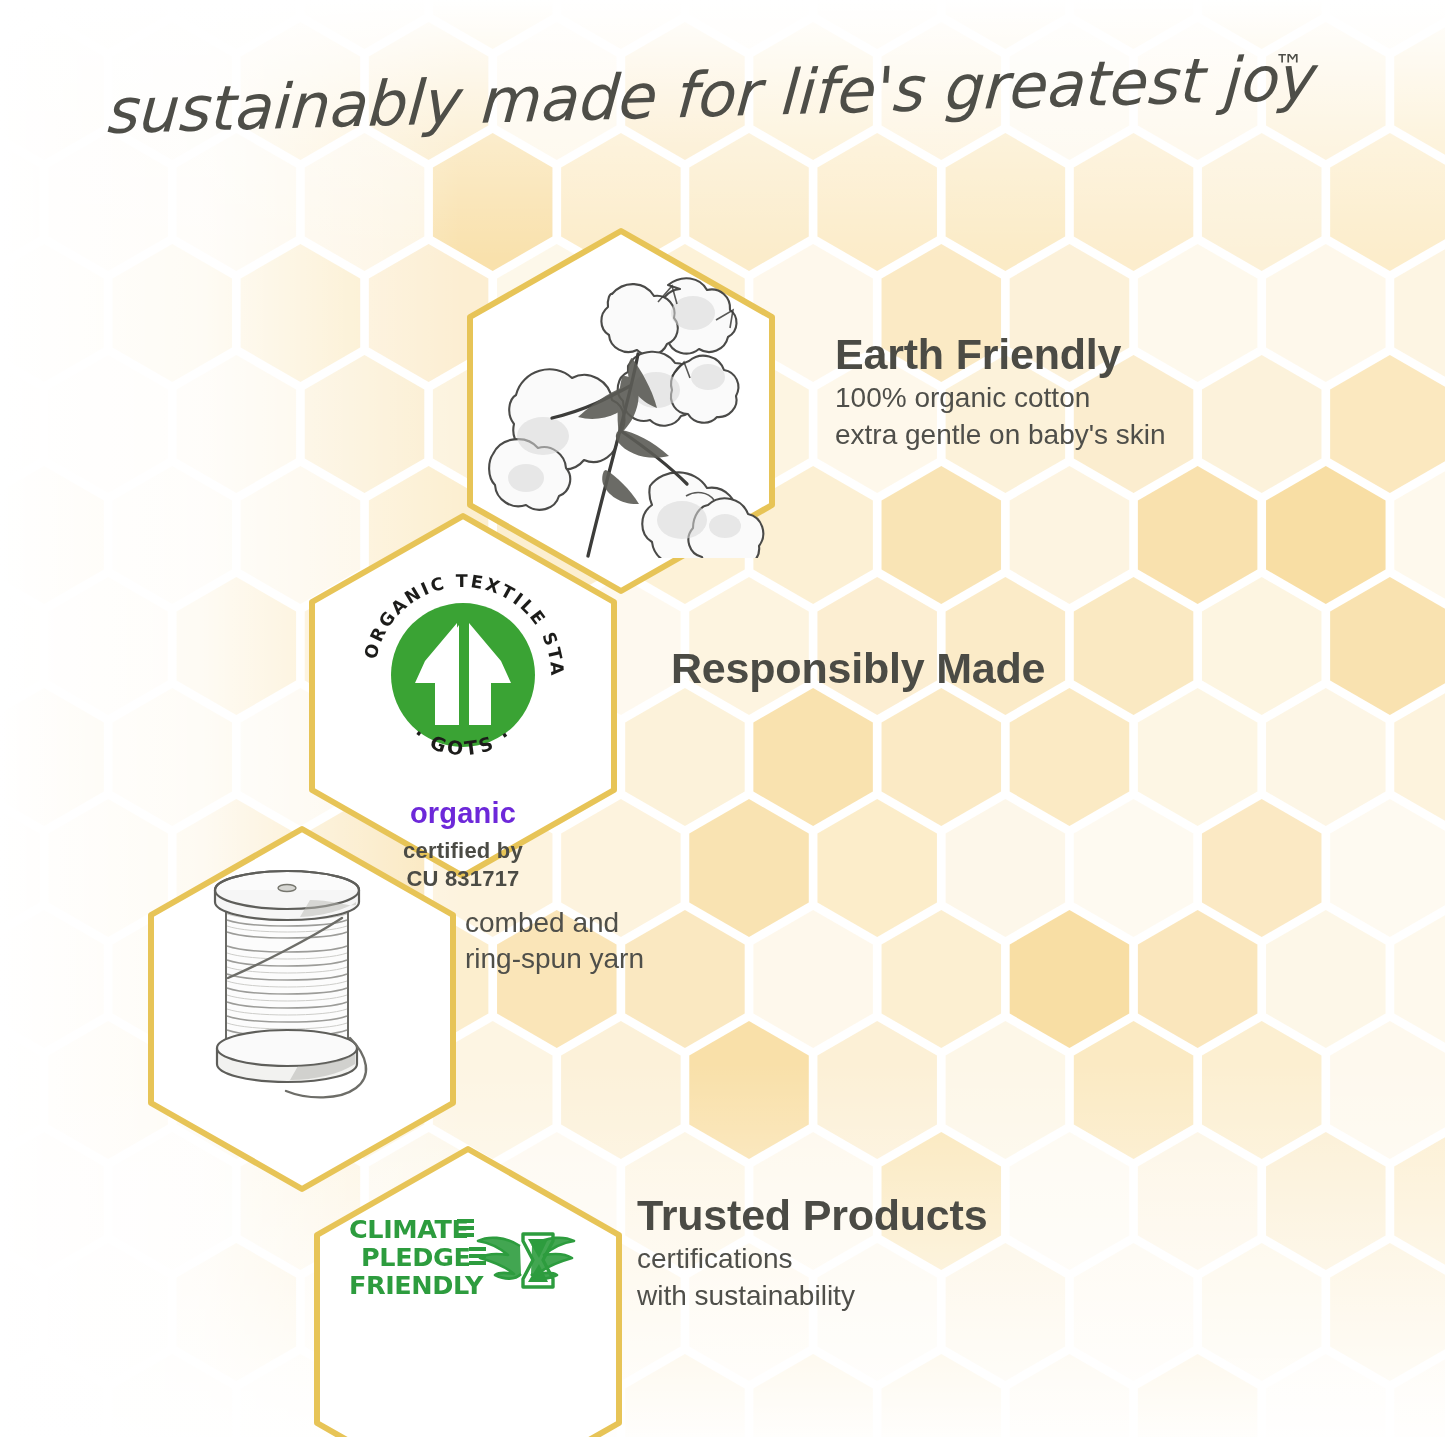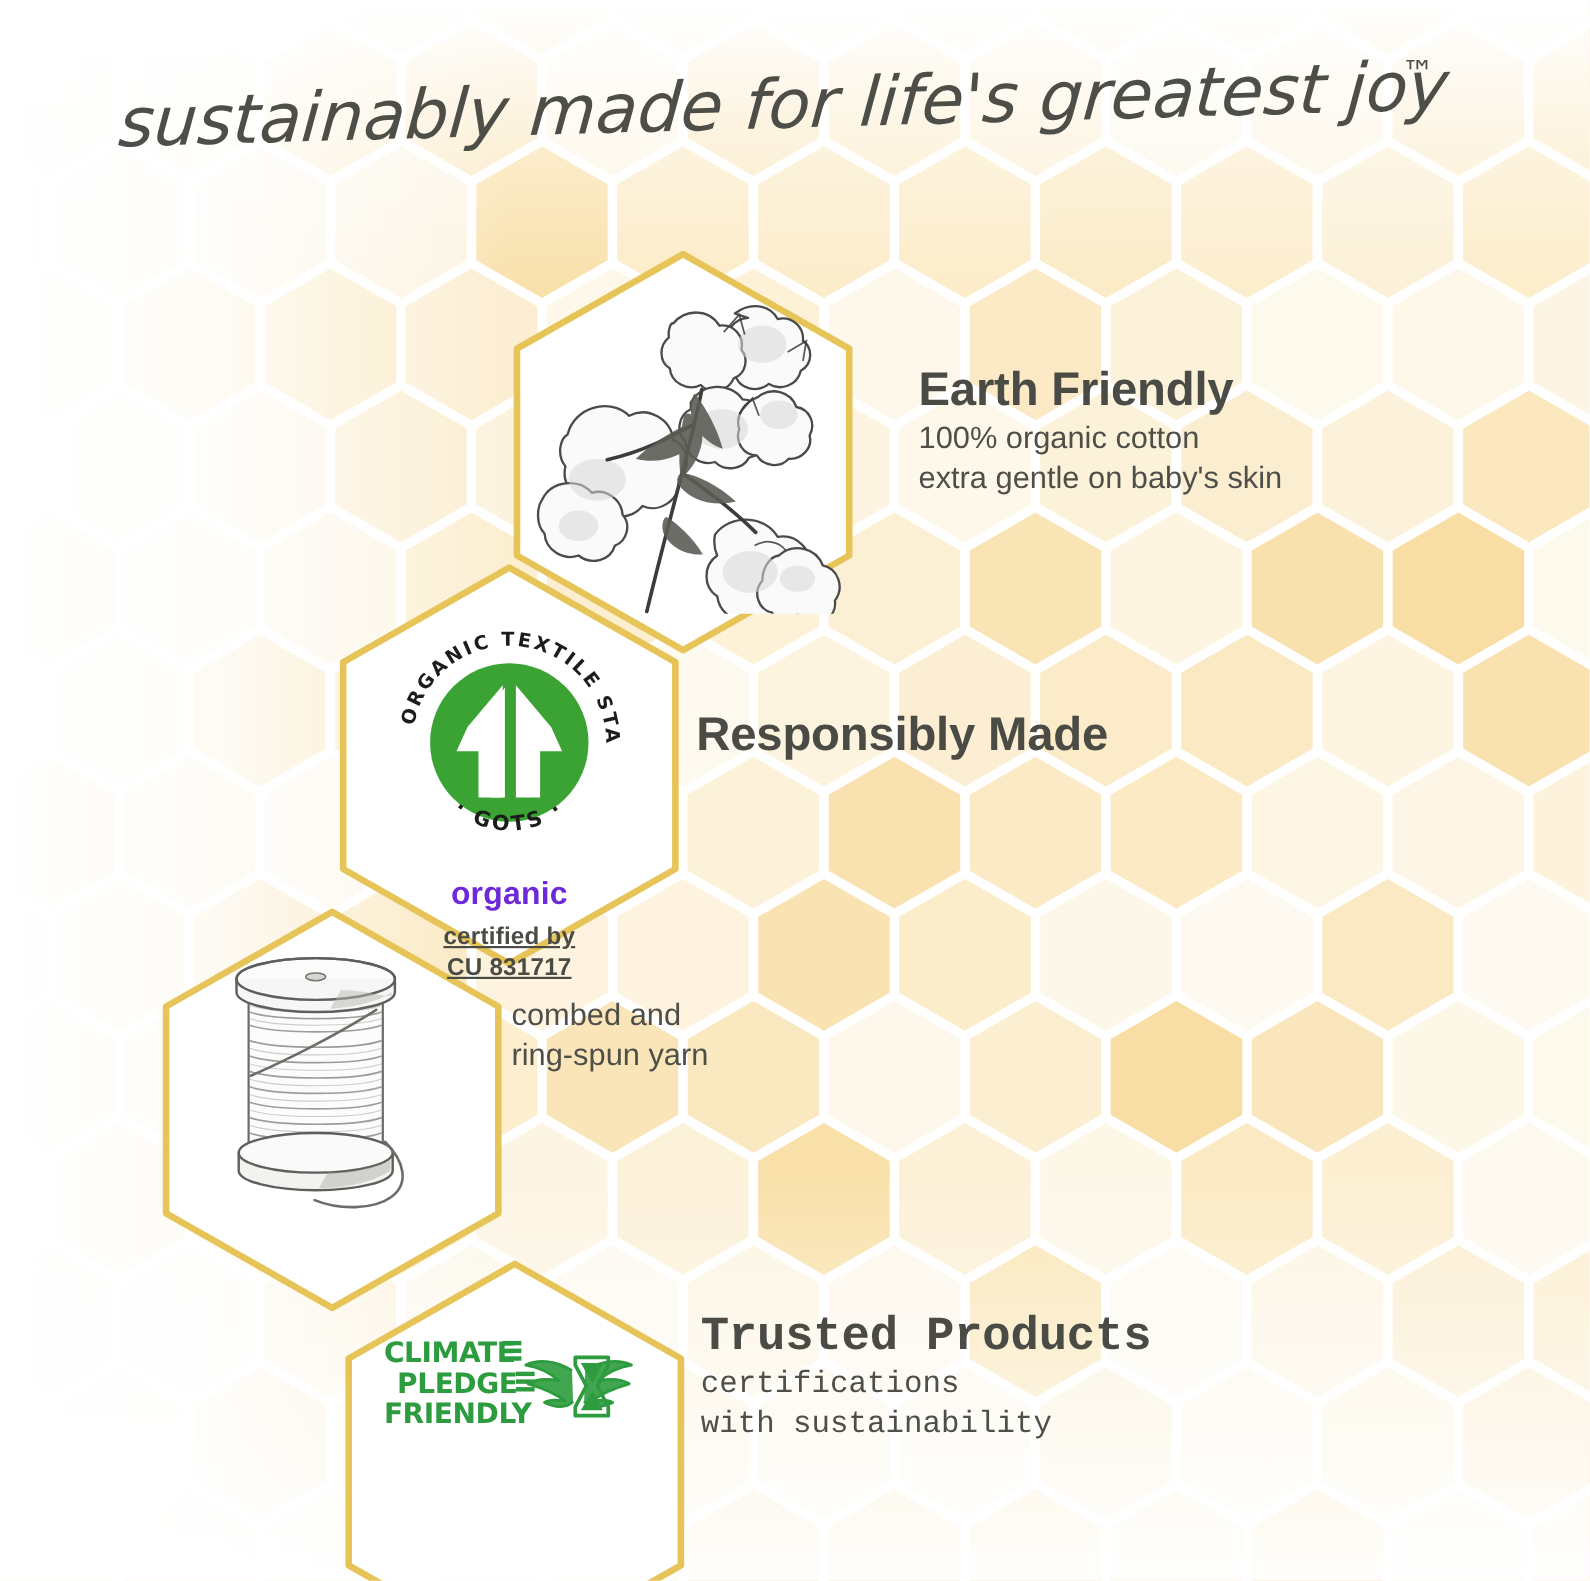--- a/index.html
+++ b/index.html
@@ -53,21 +53,21 @@
   }
 
   
   .gots-wrap{position:absolute;z-index:4;text-align:center;width:330px;}
   .gots-organic{
     font-size:29px;font-weight:bold;color:#6d28d9;
     margin-top:2px;letter-spacing:.2px;
   }
   .gots-cert{
     font-size:22px;font-weight:bold;color:#4b4b45;
-    line-height:1.18;margin-top:8px;letter-spacing:.2px;text-decoration:underline;
+    line-height:1.18;margin-top:8px;letter-spacing:.2px;
   }
 
   
   .cpf-wrap{position:absolute;z-index:4;}
 </style>
 </head>
 <body>
 
 <div id="stage">
 
@@ -450,21 +450,21 @@
       </text>
       <text font-family="DejaVu Sans, sans-serif" font-size="19" font-weight="bold" fill="#1c1c1a" letter-spacing="3">
         <textPath href="#gotsBot" startOffset="50%" text-anchor="middle">· GOTS ·</textPath>
       </text>
     </svg>
     <div class="gots-organic">organic</div>
     <div class="gots-cert">certified by</div>
     <div class="gots-cert" style="margin-top:2px;">CU 831717</div>
   </div>
 
-  <div class="block" style="left:633px;top:645px;">
+  <div class="block" style="left:671px;top:645px;">
     <div class="title">Responsibly Made</div>
   </div>
 
   <div class="hexcard" style="left:136px;top:820px;">
     <svg width="332" height="378" viewBox="0 0 332 378">
       <path d="M166 9 L317 95 L317 283 L166 369 L15 283 L15 95 Z" fill="#ffffff" stroke="#e7c457" stroke-width="6" stroke-linejoin="round" stroke-linecap="round"></path>
     </svg>
   </div>
 
   <div class="art" style="left:190px;top:860px;">
@@ -549,19 +549,19 @@
 
         <path d="M172 34 C156 24 140 24 130 29 C143 31 152 36 160 43 C148 41 138 42 132 46
                  C146 50 157 54 166 62 C156 60 150 61 147 63 C157 68 167 68 173 62" stroke-width="2.6" fill="#2d9c3e" fill-opacity="0.9"></path>
 
         <path d="M208 34 C224 24 240 24 250 29 C237 31 228 36 220 43 C232 41 242 42 248 46
                  C234 50 223 54 214 62 C224 60 230 61 233 63 C223 68 213 68 207 62" stroke-width="2.6" fill="#2d9c3e" fill-opacity="0.9" transform="translate(-24,0)"></path>
       </g>
     </svg>
   </div>
 
-  <div class="block" style="left:637px;top:1192px;font-family:Liberation Mono, monospace;">
+  <div class="block" style="left:637px;top:1192px;">
     <div class="title">Trusted Products</div>
     <div class="line">certifications</div>
     <div class="line">with sustainability</div>
   </div>
 
 </div>
 
 </body></html>

